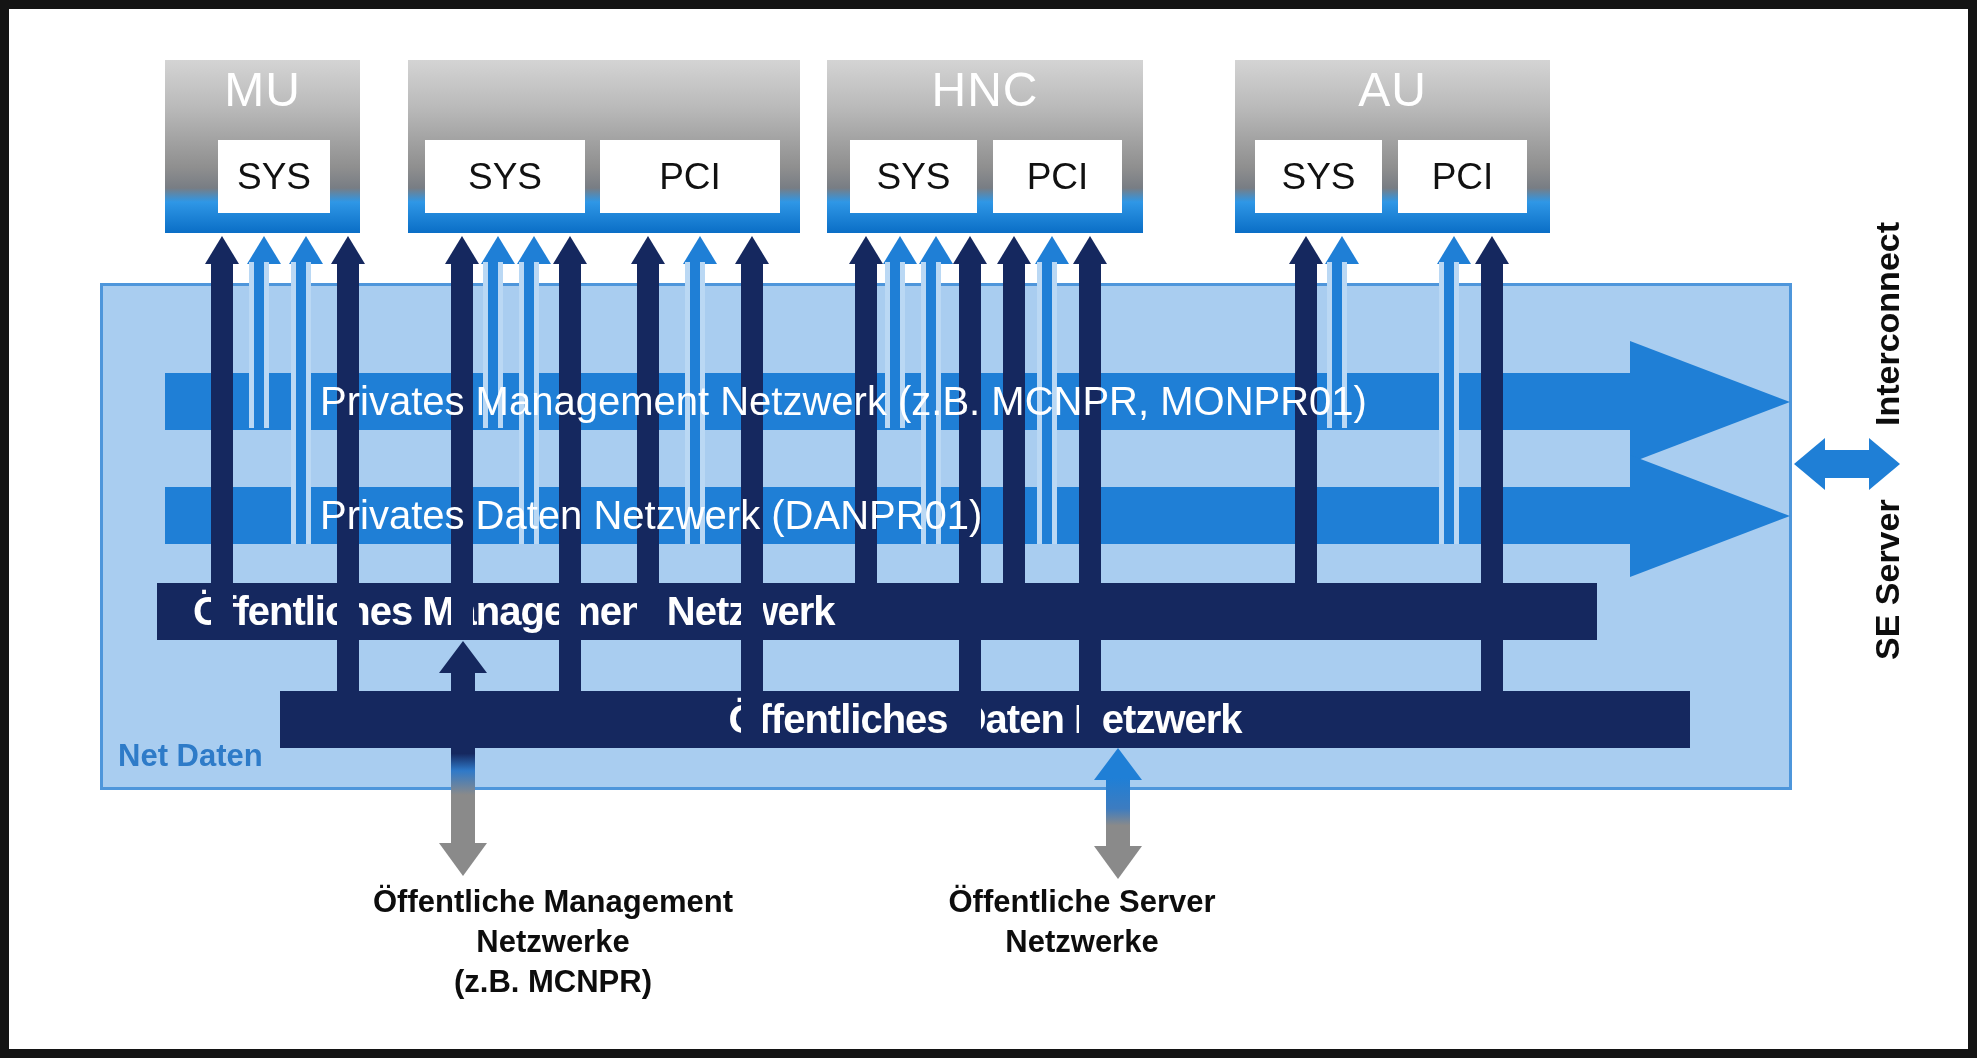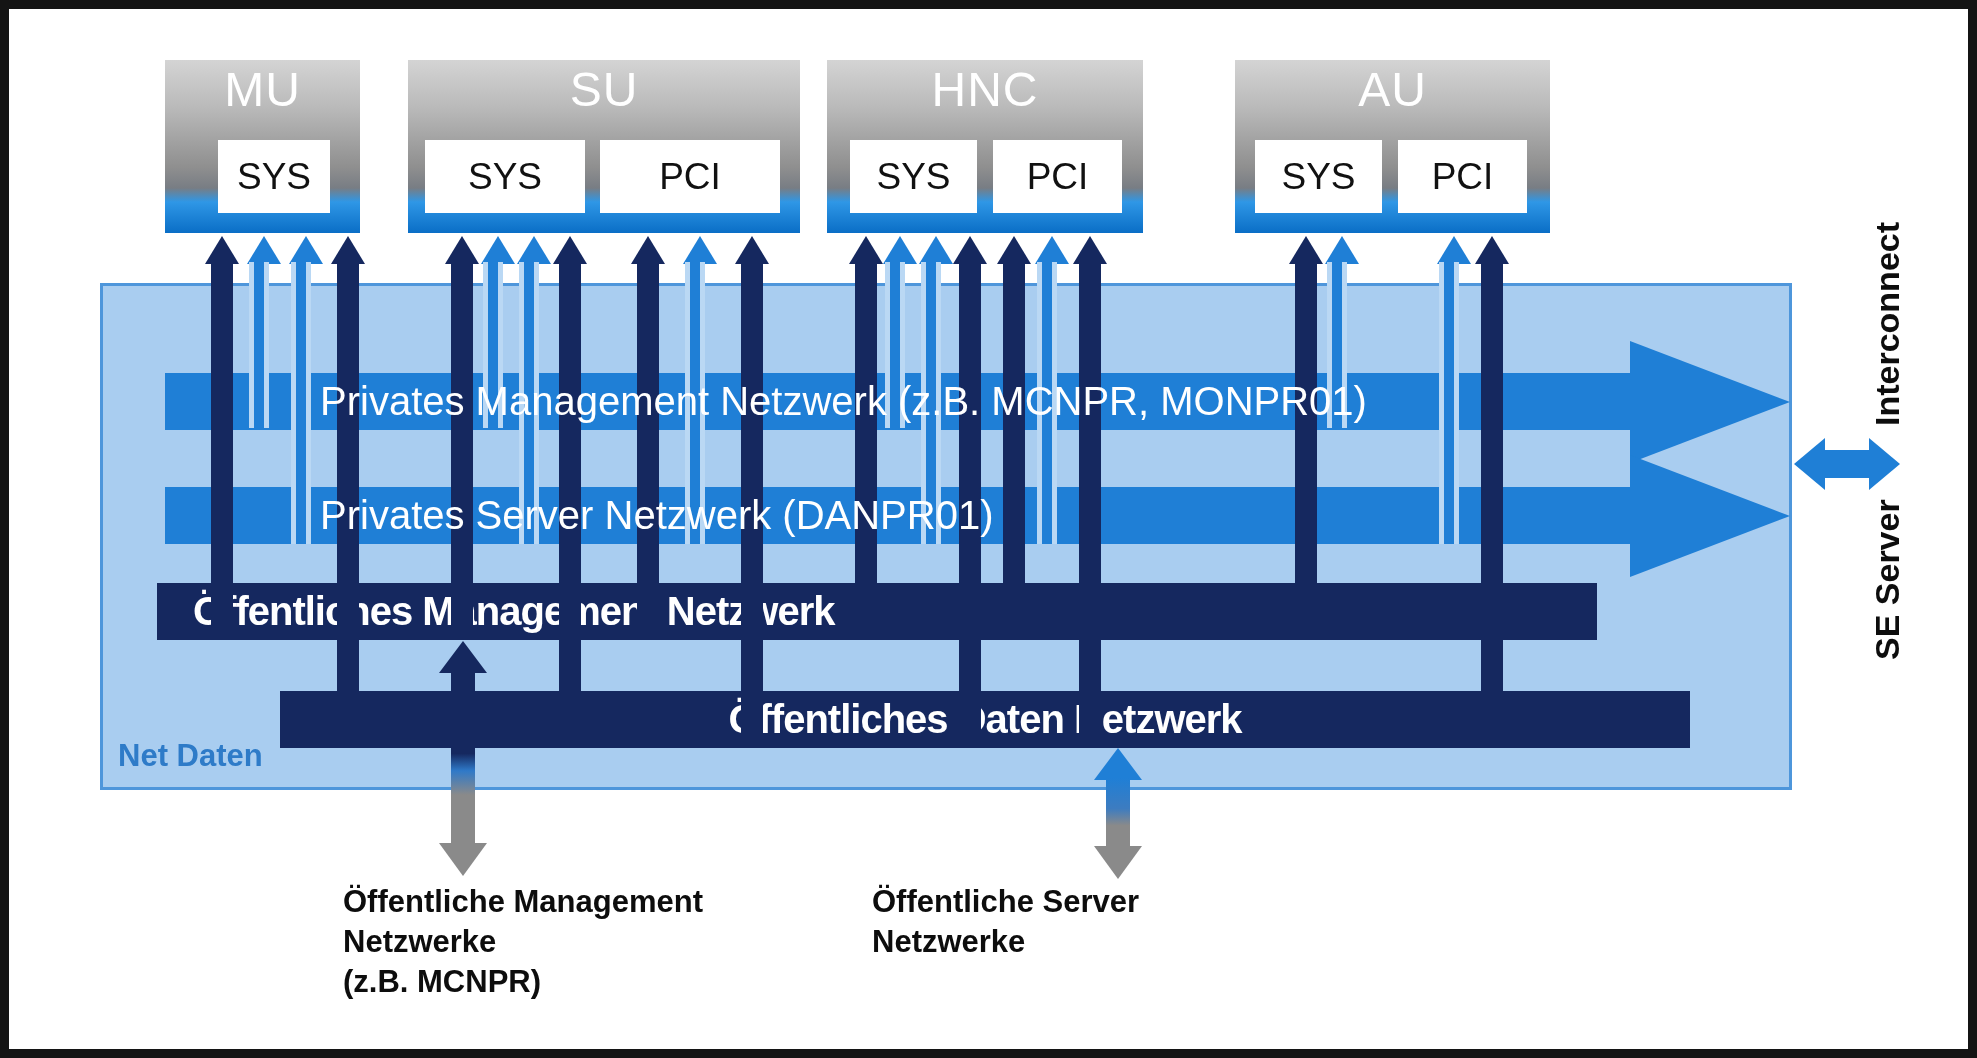--- a/index.html
+++ b/index.html
@@ -63,21 +63,21 @@
   .tri{position:absolute;width:0;height:0;z-index:6;}
   #mgmt-uphead{left:439px;top:641px;border-left:24px solid transparent;border-right:24px solid transparent;border-bottom:32px solid var(--navy);}
   #mgmt-stem{position:absolute;left:451px;top:671px;width:24px;height:172px;z-index:6;
              background:linear-gradient(180deg,var(--navy) 0%,var(--navy) 48%,#2F79C8 58%,var(--gray) 72%,var(--gray) 100%);}
   #mgmt-downhead{left:439px;top:843px;border-left:24px solid transparent;border-right:24px solid transparent;border-top:33px solid var(--gray);}
   #data-uphead{left:1094px;top:748px;border-left:24px solid transparent;border-right:24px solid transparent;border-bottom:32px solid var(--blue);}
   #data-stem{position:absolute;left:1106px;top:778px;width:24px;height:68px;z-index:6;
              background:linear-gradient(180deg,var(--blue) 0%,#3d7cc0 45%,var(--gray) 70%,var(--gray) 100%);}
   #data-downhead{left:1094px;top:846px;border-left:24px solid transparent;border-right:24px solid transparent;border-top:33px solid var(--gray);}
 
-  .ext-label{position:absolute;top:882px;width:420px;z-index:8;
+  .ext-label{position:absolute;top:882px;width:420px;text-align:center;z-index:8;
              color:#0d0d0d;font-size:31px;font-weight:bold;line-height:40px;}
   #ext-mgmt{left:343px;}
   #ext-data{left:872px;}
 
   
   .vlabel{position:absolute;writing-mode:vertical-rl;transform:rotate(180deg);
           font-size:34px;font-weight:bold;color:#0d0d0d;z-index:8;text-align:center;}
   #interconnect-label{left:1868px;top:215px;height:218px;}
   #seserver-label{left:1868px;top:492px;height:175px;}
   #ic-stem{position:absolute;left:1824px;top:450px;width:46px;height:28px;background:var(--blue);z-index:6;}
@@ -144,30 +144,29 @@
       <div class="vstem" style="background: rgb(21, 40, 95); height: 376px; width: 22px; left: 1295px;"></div>
       <div class="vhead" style="left: 1325px; border-bottom-color: rgb(31, 127, 214);"></div>
       <div class="vstem" style="background: rgb(31, 127, 214); height: 166px; width: 20px; left: 1327px; border-left: 5px solid rgb(186, 216, 244); border-right: 5px solid rgb(186, 216, 244);"></div>
       <div class="vhead" style="left: 1437px; border-bottom-color: rgb(31, 127, 214);"></div>
       <div class="vstem" style="background: rgb(31, 127, 214); height: 282px; width: 20px; left: 1439px; border-left: 5px solid rgb(186, 216, 244); border-right: 5px solid rgb(186, 216, 244);"></div>
       <div class="vhead" style="left: 1475px; border-bottom-color: rgb(21, 40, 95);"></div>
       <div class="vstem" style="background: rgb(21, 40, 95); height: 484px; width: 22px; left: 1481px;"></div>
     </div>
 
   <div class="harrow-label" id="pm-label">Privates Management Netzwerk (z.B. MCNPR, MONPR01)</div>
-  <div class="harrow-label" id="pd-label">Privates Server Netzwerk (DANPR01)</div>
+  <div class="harrow-label" id="pd-label">Privates Daten Netzwerk (DANPR01)</div>
 
   <div class="netunit-label">Net Daten</div>
 
   <div class="unit" id="unit-mu">
     <div class="unit-title">MU</div>
     <div class="sub" style="left:53px;width:112px;">SYS</div>
   </div>
   <div class="unit" id="unit-su">
-    <div class="unit-title">SU</div>
     <div class="sub" style="left:17px;width:160px;">SYS</div>
     <div class="sub" style="left:192px;width:180px;">PCI</div>
   </div>
   <div class="unit" id="unit-hnc">
     <div class="unit-title">HNC</div>
     <div class="sub" style="left:23px;width:127px;">SYS</div>
     <div class="sub" style="left:166px;width:129px;">PCI</div>
   </div>
   <div class="unit" id="unit-au">
     <div class="unit-title">AU</div>

